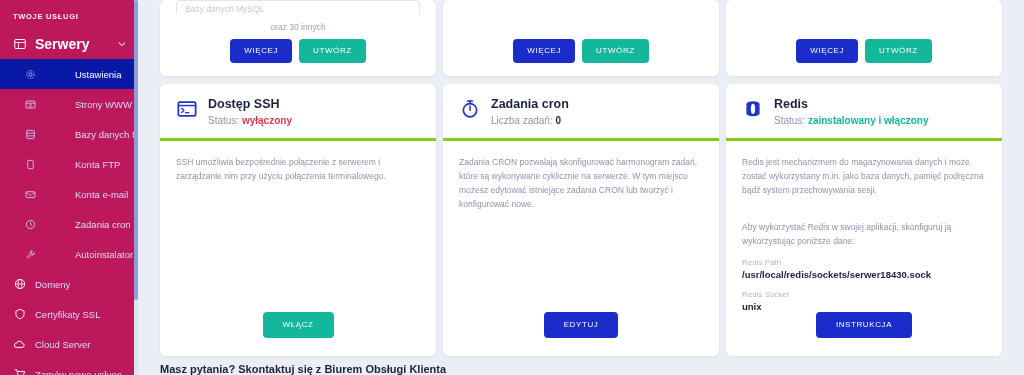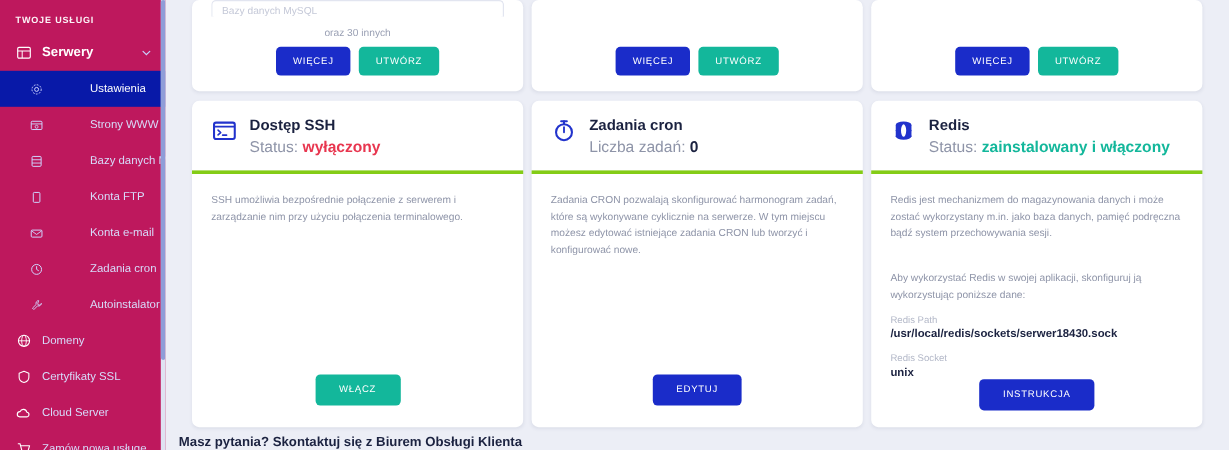--- a/index.html
+++ b/index.html
@@ -29,21 +29,21 @@
     opacity: .95;
   }
   .side-item {
     display: flex; align-items: center;
     height: 30px;
     padding-left: 13px;
     color: #d7dcfb;
     font-size: 9.5px;
     white-space: nowrap;
   }
-  .side-item.group { color:#ffffff; font-weight:bold; font-size:11px; }
+  .side-item.group { color:#ffffff; font-weight:bold; font-size:14px; }
   .side-item.sub { padding-left: 24px; gap: 29px; }
   .side-item.active { background: #0819a8; color: #ffffff; }
   .side-ico {
     width: 13px; height: 13px;
     margin-right: 9px;
     display: inline-flex; align-items: center; justify-content: center;
     flex: 0 0 13px;
   }
   .side-ico svg { display:block; }
   .side-chevron { margin-left: auto; margin-right: 12px; display:flex; }
@@ -121,37 +121,37 @@
   .card-ico {
     width: 22px; height: 22px;
     margin-right: 10px; margin-top: 1px;
     flex: 0 0 22px;
     display: flex; align-items: center; justify-content: center;
   }
   .card-title {
     font-size: 12.5px; font-weight: bold; color: #1b2240;
     line-height: 1.15; margin-bottom: 4px;
   }
-  .card-status { font-size: 13px; color: #8e94a8; }
+  .card-status { font-size: 10px; color: #8e94a8; }
   .st-off { color: #e8364f; font-weight: bold; }
   .st-on  { color: #13b79b; font-weight: bold; }
   .st-num { color: #1b2240; font-weight: bold; }
 
   .card-body {
     padding: 14px 16px 0 16px;
     font-size: 8.5px; color: #8e94a8; line-height: 1.65;
   }
   .divider { height:1px; background:#eef0f6; margin: 13px 16px 0 16px; }
   .kv-label { font-size: 8px; color: #b3b8c8; margin-top: 10px; }
   .kv-value { font-size: 9.5px; color: #1b2240; font-weight: bold; margin-top: 2px; }
   .card-foot { margin-top: auto; display: flex; justify-content: center; padding-bottom: 18px; }
 
   .bottom-note {
     position: absolute;
-    left: 11px; bottom: 0;
+    left: 22px; bottom: 0;
     font-size: 11px; font-weight: bold; color: #1b2240;
     white-space: nowrap;
   }
 </style>
 </head>
 <body>
 
 <div class="app">
 
   <nav class="sidebar">

